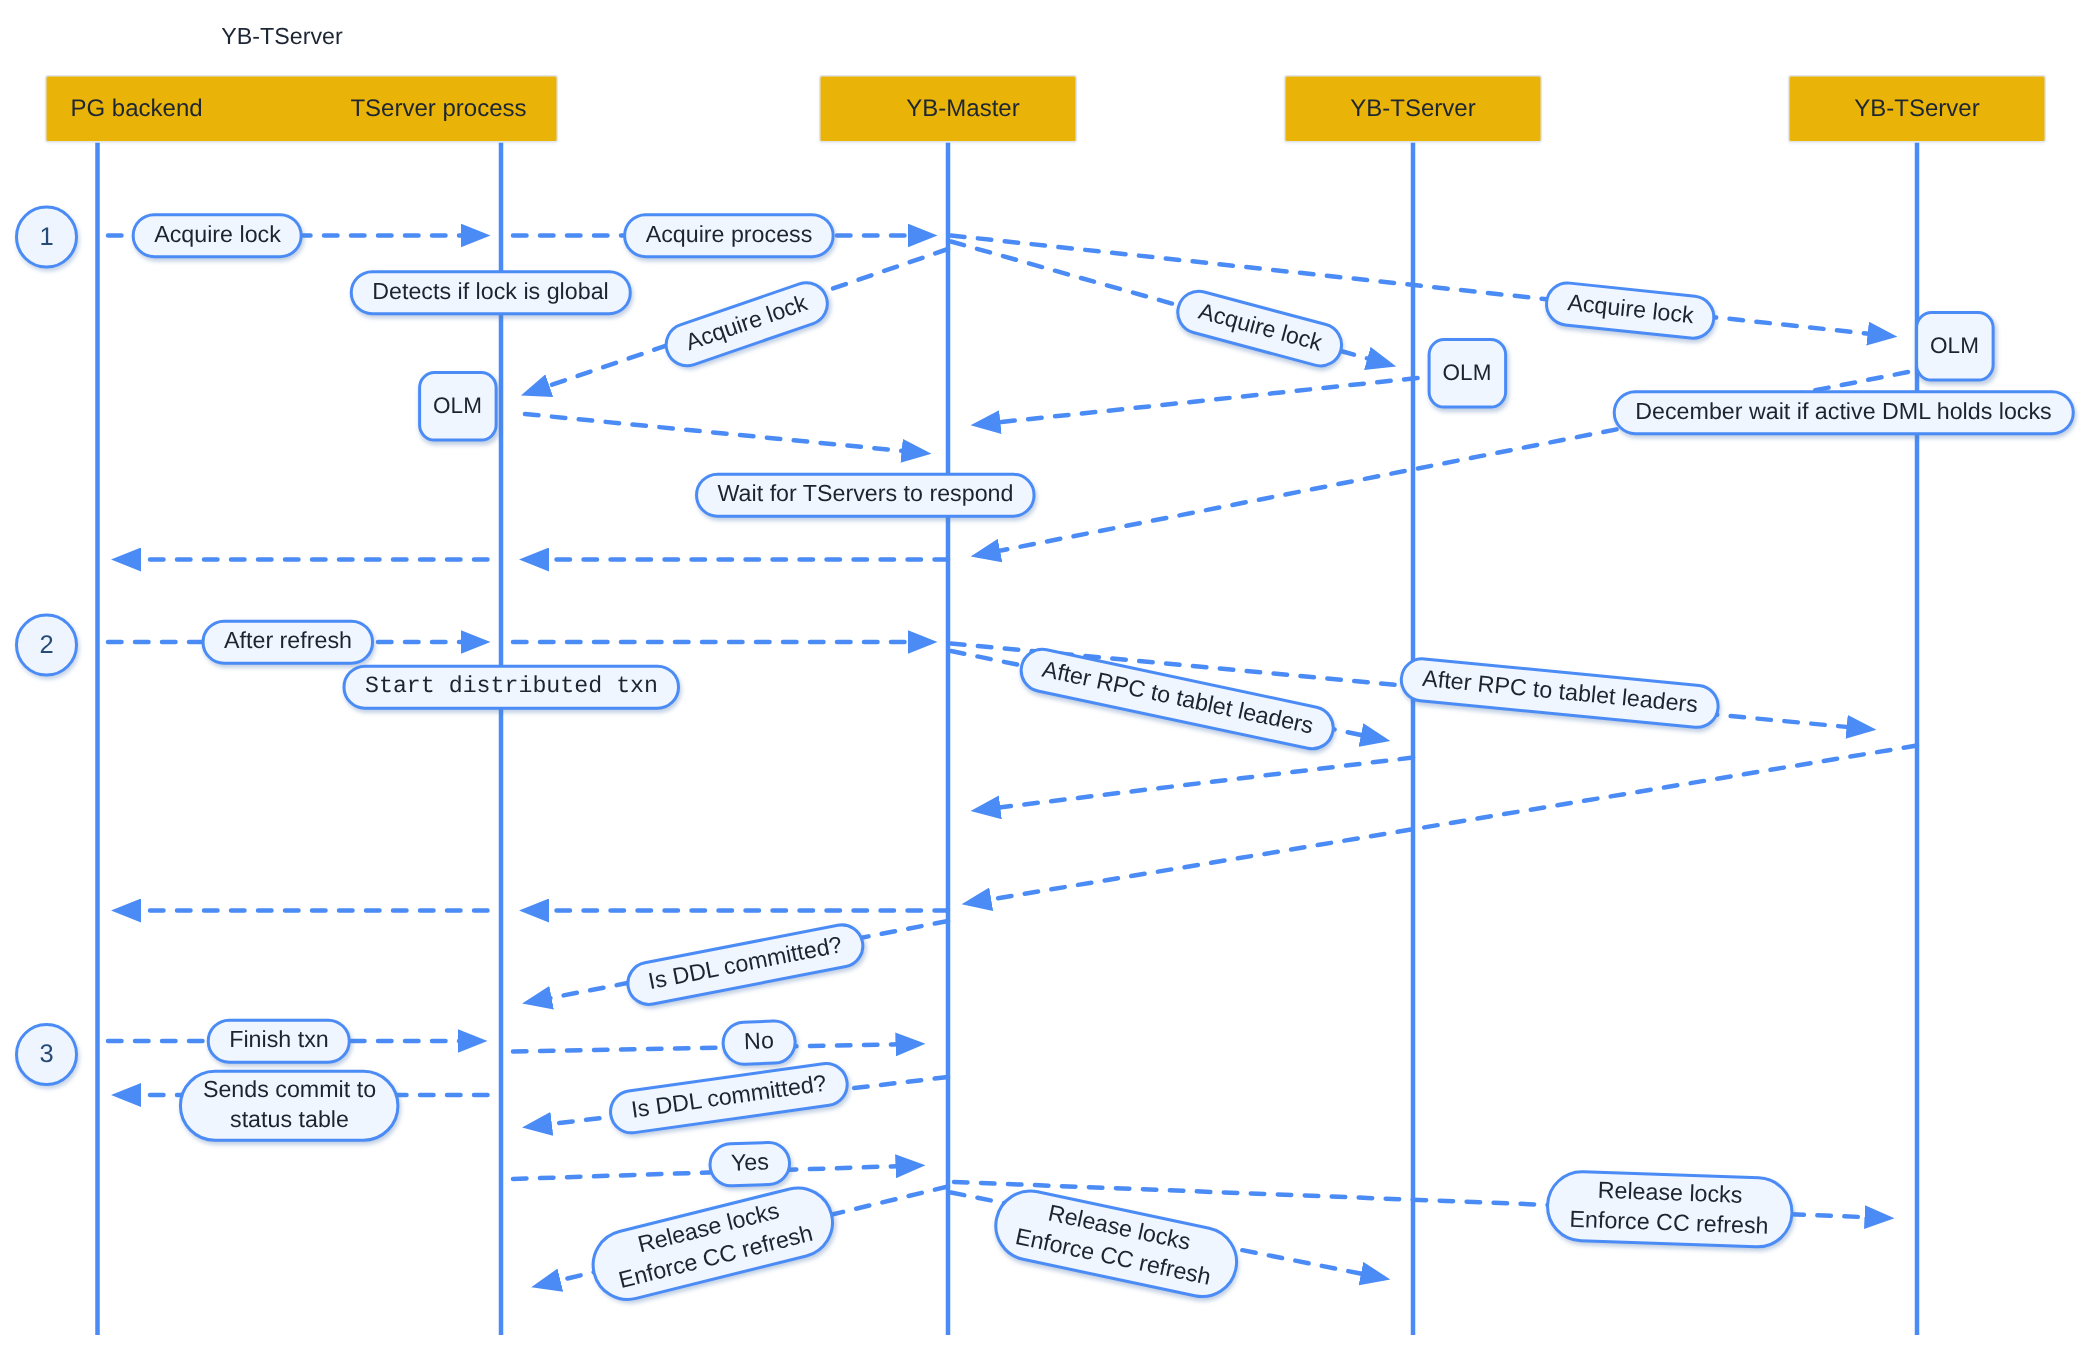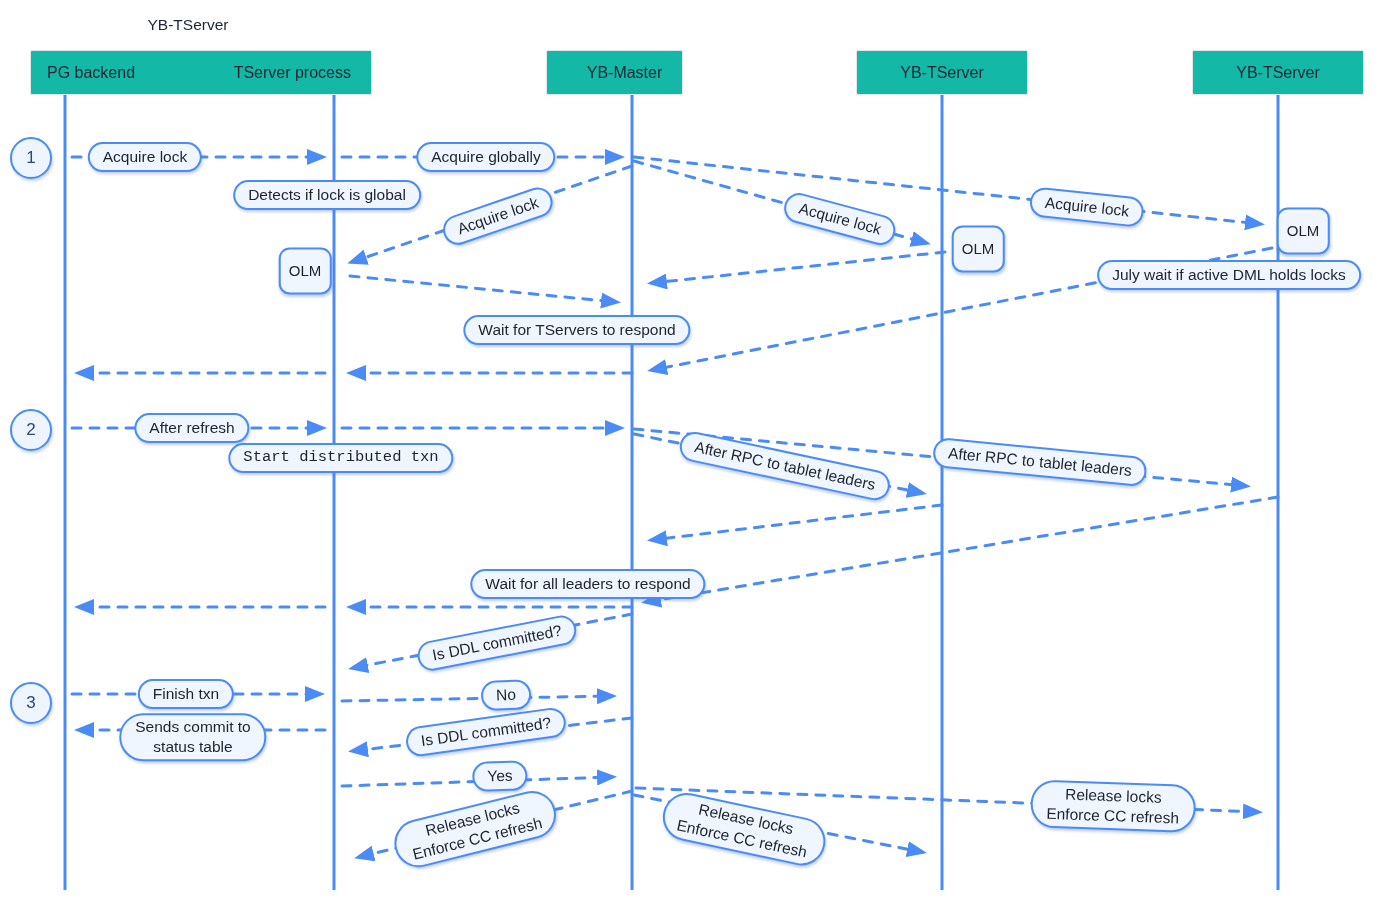--- a/index.html
+++ b/index.html
@@ -3,21 +3,21 @@
 <meta charset="utf-8">
 <style>
   html,body{margin:0;padding:0;background:#ffffff;}
   .canvas{
     position:relative;width:1396px;height:908px;background:#ffffff;overflow:hidden;
     font-family:"Liberation Sans", sans-serif;color:#1c2430;
   }
   svg.wires{position:absolute;left:0;top:0;z-index:1;}
   .hdr{
     position:absolute;top:50px;height:45px;box-sizing:border-box;z-index:3;
-    background:#14b8a6;border:1px solid #e2e5ea;border-radius:2px;
+    background:#eab308;border:1px solid #e2e5ea;border-radius:2px;
     display:flex;align-items:center;justify-content:center;
     font-size:16px;color:#1d2633;box-shadow:0 1px 2px rgba(20,40,80,.05);
   }
   .hdr.split{justify-content:space-between;padding:0 20px 0 16px;}
   .group-title{
     position:absolute;top:16px;left:188px;transform:translateX(-50%);
     font-size:15.5px;color:#1d2633;z-index:3;white-space:nowrap;
   }
   .step{
     position:absolute;width:42px;height:42px;border-radius:50%;box-sizing:border-box;
@@ -89,51 +89,50 @@
       <line x1="632" y1="791" x2="359" y2="857" marker-end="url(#arrowhead)"></line>
     </g>
   </svg>
 
   <div class="group-title">YB-TServer</div>
 
   <div class="hdr split" style="left:30px;width:342px;">
     <span>PG backend</span>
     <span>TServer process</span>
   </div>
-  <div class="hdr" style="left:546px;width:137px;padding-left:20px;">
+  <div class="hdr" style="left:546px;width:172px;padding-left:20px;">
     <span>YB-Master</span>
   </div>
   <div class="hdr" style="left:856px;width:172px;">
     <span>YB-TServer</span>
   </div>
   <div class="hdr" style="left:1192px;width:172px;">
     <span>YB-TServer</span>
   </div>
 
   <div class="step" style="left:31px;top:158px;">1</div>
   <div class="step" style="left:31px;top:430px;">2</div>
   <div class="step" style="left:31px;top:703px;">3</div>
 
   <div class="pill" style="left:145px;top:157px;">Acquire lock</div>
-  <div class="pill" style="left:486px;top:157px;">Acquire globally</div>
+  <div class="pill" style="left:486px;top:157px;">Acquire process</div>
   <div class="pill" style="left:327px;top:195px;">Detects if lock is global</div>
   <div class="pill" style="left:498px;top:216px;--rot:-19deg;">Acquire lock</div>
   <div class="pill olm" style="left:305px;top:271px;">OLM</div>
   <div class="pill" style="left:840px;top:219px;--rot:15deg;">Acquire lock</div>
   <div class="pill olm" style="left:978px;top:249px;">OLM</div>
   <div class="pill" style="left:1087px;top:207px;--rot:6deg;">Acquire lock</div>
   <div class="pill olm" style="left:1303px;top:231px;">OLM</div>
-  <div class="pill" style="left:1229px;top:275px;">July wait if active DML holds locks</div>
+  <div class="pill" style="left:1229px;top:275px;">December wait if active DML holds locks</div>
   <div class="pill" style="left:577px;top:330px;">Wait for TServers to respond</div>
 
   <div class="pill" style="left:192px;top:428px;">After refresh</div>
   <div class="pill" style="left:341px;top:458px;font-family:Liberation Mono, monospace;">Start distributed txn</div>
   <div class="pill" style="left:785px;top:466px;--rot:12deg;">After RPC to tablet leaders</div>
   <div class="pill" style="left:1040px;top:462px;--rot:5.5deg;">After RPC to tablet leaders</div>
-  <div class="pill" style="left:588px;top:584px;">Wait for all leaders to respond</div>
 
   <div class="pill" style="left:497px;top:643px;--rot:-11deg;">Is DDL committed?</div>
   <div class="pill" style="left:186px;top:694px;">Finish txn</div>
   <div class="pill" style="left:506px;top:695px;--rot:-2deg;">No</div>
   <div class="pill two" style="left:193px;top:737px;">Sends commit to
 status table</div>
   <div class="pill" style="left:486px;top:732px;--rot:-8deg;">Is DDL committed?</div>
   <div class="pill" style="left:500px;top:776px;--rot:-2deg;">Yes</div>
   <div class="pill two" style="left:475px;top:829px;--rot:-14deg;">Release locks
 Enforce CC refresh</div>

